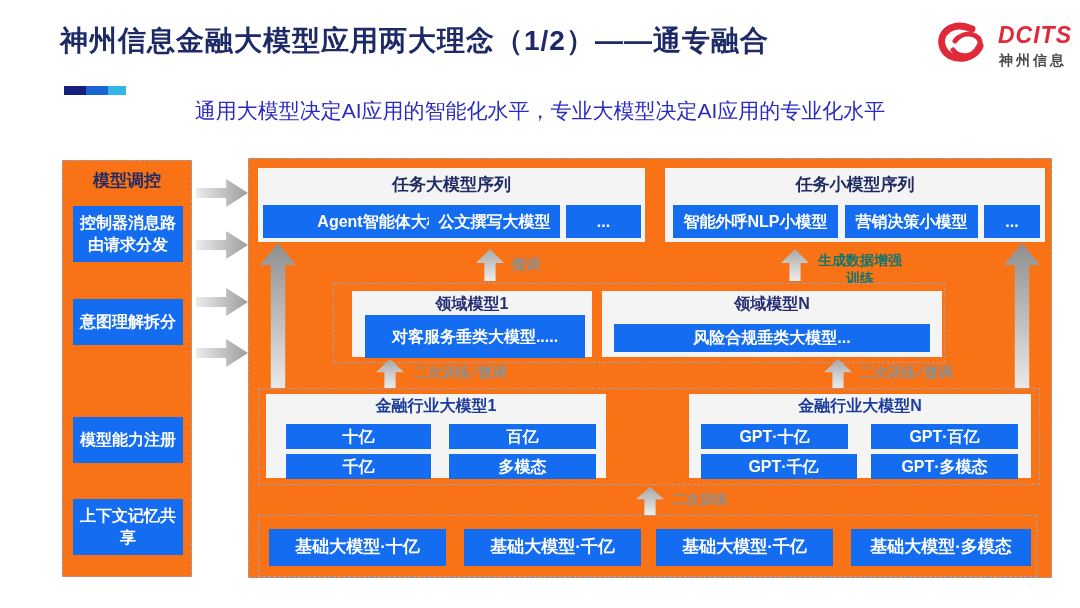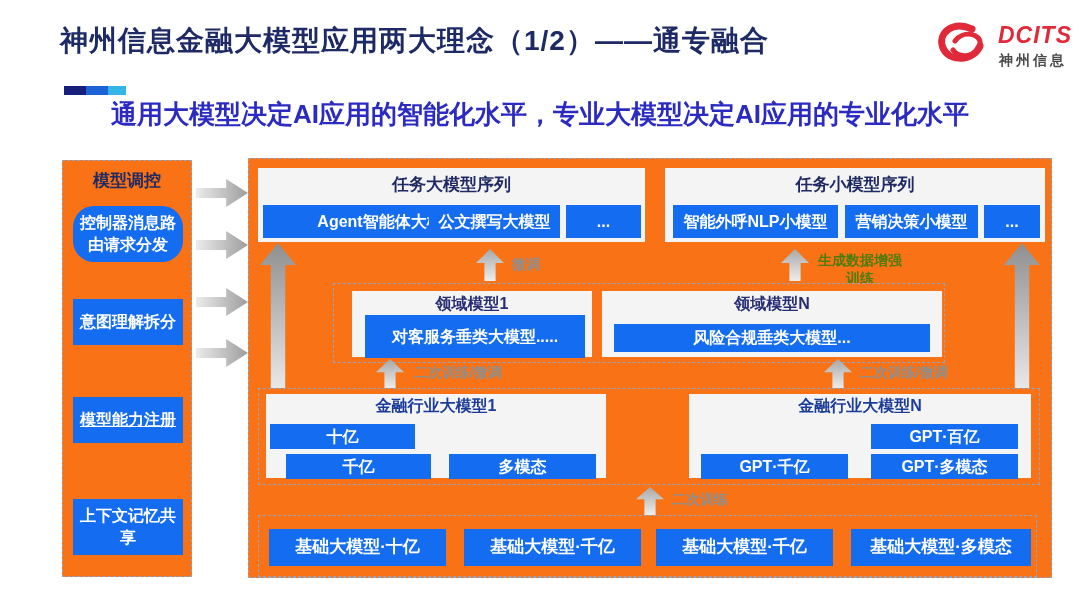--- a/index.html
+++ b/index.html
@@ -5,40 +5,40 @@
   html,body{margin:0;padding:0;background:#fff;}
   .stage{position:relative;width:1080px;height:608px;background:#fff;overflow:hidden;
          font-family:"Liberation Sans","DejaVu Sans",sans-serif;}
   .abs{position:absolute;}
   .title{left:60px;top:22px;font-size:28px;font-weight:bold;color:#1E2A66;letter-spacing:1px;white-space:nowrap;}
   .grad-bar{left:64px;top:86px;width:62px;height:9px;display:flex;}
   .grad-bar span{height:100%;}
   .gb1{width:22px;background:#16207C;}
   .gb2{width:22px;background:#1E63D5;}
   .gb3{width:18px;background:#33B6E7;}
-  .subtitle{left:0;top:97px;width:1080px;text-align:center;font-size:26px;font-weight:bold;color:#2B2BC2;}
+  .subtitle{left:0;top:97px;width:1080px;text-align:center;font-size:21px;font-weight:normal;color:#2B2BC2;}
   .logo{left:932px;top:16px;width:140px;height:62px;}
   .logo-brand{position:absolute;left:66px;top:6px;font-size:23px;font-weight:bold;font-style:italic;color:#E02A3A;letter-spacing:1px;}
   .logo-company{position:absolute;left:67px;top:36px;font-size:14px;font-weight:bold;color:#4A4A4A;letter-spacing:3px;}
   .dashed{border:1px dashed #97A3BC;background:#f97316;box-sizing:border-box;}
   .gpanel{background:#F4F4F4;}
   .bluebox{background:#146CF0;color:#fff;font-weight:bold;display:flex;align-items:center;justify-content:center;text-align:center;line-height:1.35;}
   .sect-h{width:100%;text-align:center;font-weight:bold;}
   .h-task{font-size:17px;color:#1F2A63;}
   .h-domain{font-size:16px;color:#262D74;}
   .h-industry{font-size:16px;color:#1C3C9C;}
   .sidebar-title{left:0;top:8px;width:100%;text-align:center;font-size:17px;font-weight:bold;color:#1E2A66;}
   .arrow-right{clip-path:polygon(0 32%,58% 32%,58% 0,100% 50%,58% 100%,58% 68%,0 68%);
                background:linear-gradient(to right,#ececec,#9d9d9d);}
   .arrow-up-s{clip-path:polygon(50% 0,100% 44%,70% 44%,70% 100%,30% 100%,30% 44%,0 44%);
               background:linear-gradient(to top,#eeeeee,#a8a8a8);}
   .arrow-up-big{clip-path:polygon(50% 0,100% 15%,70% 15%,70% 100%,30% 100%,30% 15%,0 15%);
                 background:linear-gradient(to top,#e9e9e9,#8f8f8f);}
-  .alabel{font-size:14px;font-weight:bold;color:#8E8E8E;white-space:nowrap;}
-  .alabel-wrap{font-size:14px;font-weight:bold;color:#4d7c0f;text-align:center;line-height:1.3;white-space:normal;}
+  .alabel{font-size:14px;font-weight:bold;color:#8E8E8E;white-space:nowrap;font-family:Liberation Mono, monospace;}
+  .alabel-wrap{font-size:14px;font-weight:bold;color:#0f766e;text-align:center;line-height:1.3;white-space:normal;}
   .fs16{font-size:16px;} .fs17{font-size:17px;}
 </style>
 </head>
 <body>
 
 <div class="stage">
 
   <div class="abs title">神州信息金融大模型应用两大理念（1/2）——通专融合</div>
   <div class="abs grad-bar">
     <span class="gb1"></span>
@@ -55,23 +55,23 @@
           <path d="M23 23 C31 12, 50 15, 48 27 C45 39, 27 41, 21 32" stroke-width="5"></path>
         </g>
       </svg>
     </span>
     <span class="logo-brand">DCITS</span>
     <span class="logo-company">神州信息</span>
   </div>
 
   <div class="abs dashed" style="left:62px;top:160px;width:130px;height:417px;">
     <div class="abs sidebar-title">模型调控</div>
-    <div class="abs bluebox fs16" style="left:10px;top:45px;width:110px;height:56px;border-radius:21px;">控制器消息路由请求分发</div>
+    <div class="abs bluebox fs16" style="left:10px;top:45px;width:110px;height:56px;">控制器消息路由请求分发</div>
     <div class="abs bluebox fs16" style="left:10px;top:138px;width:110px;height:46px;">意图理解拆分</div>
-    <div class="abs bluebox fs16" style="left:10px;top:236px;width:110px;height:46px;text-decoration:underline;">模型能力注册</div>
+    <div class="abs bluebox fs16" style="left:10px;top:256px;width:110px;height:46px;">模型能力注册</div>
     <div class="abs bluebox fs16" style="left:10px;top:338px;width:110px;height:56px;">上下文记忆共享</div>
   </div>
 
   <div class="abs arrow-right" style="left:196px;top:179px;width:52px;height:28px;"></div>
   <div class="abs arrow-right" style="left:196px;top:231px;width:52px;height:28px;"></div>
   <div class="abs arrow-right" style="left:196px;top:288px;width:52px;height:28px;"></div>
   <div class="abs arrow-right" style="left:196px;top:339px;width:52px;height:28px;"></div>
 
   <div class="abs dashed" style="left:248px;top:158px;width:804px;height:420px;"></div>
 
@@ -110,28 +110,30 @@
   </div>
 
   <div class="abs arrow-up-s" style="left:376px;top:359px;width:28px;height:30px;"></div>
   <div class="abs alabel" style="left:414px;top:364px;">二次训练/微调</div>
   <div class="abs arrow-up-s" style="left:824px;top:359px;width:28px;height:30px;"></div>
   <div class="abs alabel" style="left:860px;top:364px;">二次训练/微调</div>
 
   <div class="abs dashed" style="left:258px;top:388px;width:782px;height:97px;">
     <div class="abs gpanel" style="left:7px;top:5px;width:340px;height:84px;">
       <div class="abs sect-h h-industry" style="top:2px;">金融行业大模型1</div>
-      <div class="abs bluebox fs16" style="left:4px;top:30px;width:145px;height:25px;">十亿</div>
+      <div class="abs bluebox fs16" style="left:20px;top:30px;width:145px;height:25px;">十亿</div>
+      <div class="abs bluebox fs16" style="left:183px;top:30px;width:147px;height:25px;">百亿</div>
       <div class="abs bluebox fs16" style="left:20px;top:60px;width:145px;height:25px;">千亿</div>
       <div class="abs bluebox fs16" style="left:183px;top:60px;width:147px;height:25px;">多模态</div>
     </div>
     <div class="abs gpanel" style="left:430px;top:5px;width:342px;height:84px;">
       <div class="abs sect-h h-industry" style="top:2px;">金融行业大模型N</div>
+      <div class="abs bluebox fs16" style="left:12px;top:30px;width:147px;height:25px;">GPT·十亿</div>
       <div class="abs bluebox fs16" style="left:182px;top:30px;width:147px;height:25px;">GPT·百亿</div>
-      <div class="abs bluebox fs16" style="left:12px;top:60px;width:147px;height:25px;">GPT·千亿</div>
+      <div class="abs bluebox fs16" style="left:12px;top:60px;width:147px;height:25px;padding-left:9px;">GPT·千亿</div>
       <div class="abs bluebox fs16" style="left:182px;top:60px;width:147px;height:25px;">GPT·多模态</div>
     </div>
   </div>
 
   <div class="abs arrow-up-s" style="left:636px;top:487px;width:28px;height:28px;"></div>
   <div class="abs alabel" style="left:672px;top:491px;">二次训练</div>
 
   <div class="abs dashed" style="left:258px;top:515px;width:779px;height:62px;">
     <div class="abs bluebox fs17" style="left:10px;top:13px;width:177px;height:37px;">基础大模型·十亿</div>
     <div class="abs bluebox fs17" style="left:205px;top:13px;width:177px;height:37px;">基础大模型·千亿</div>

